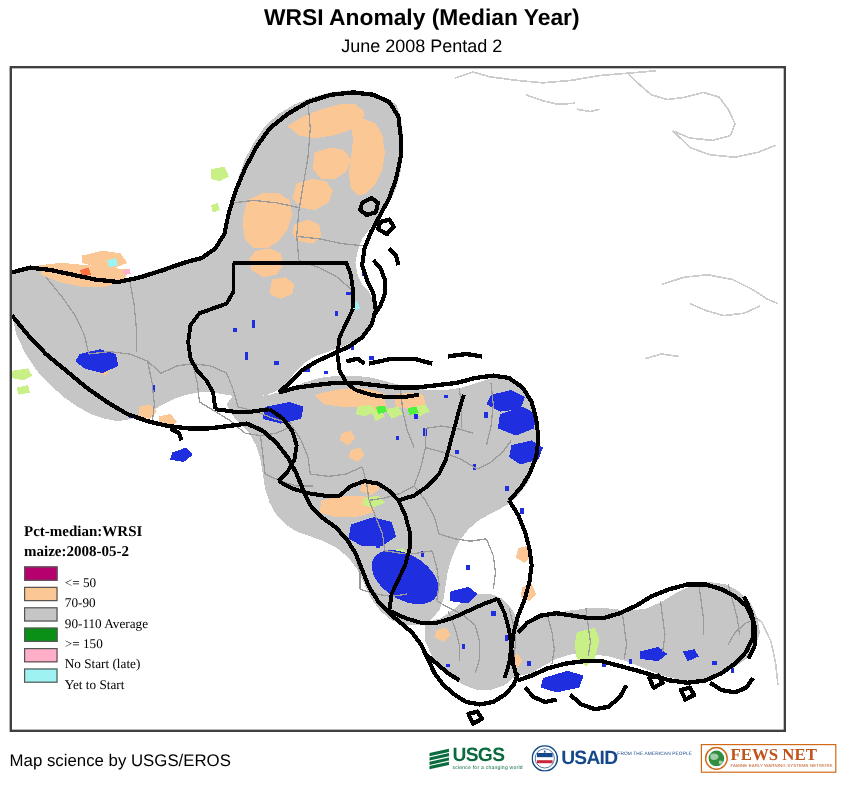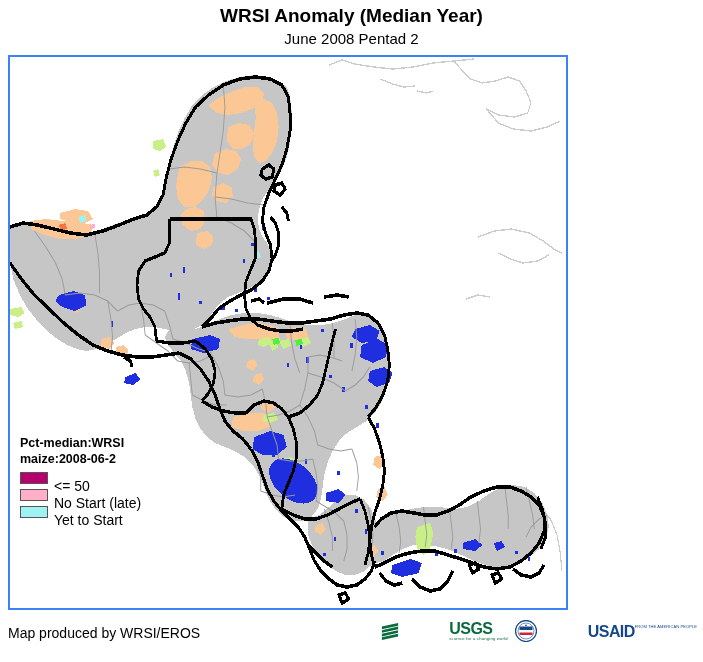--- a/index.html
+++ b/index.html
@@ -22,25 +22,26 @@
   #subtitle{
     text-align:center;
     font-size:15px;
     font-weight:normal;
     line-height:20px;
     padding-top:1px;
   }
   #map-frame{
     position:absolute;
     left:8px; top:55px;
-    width:560px; height:555px;
-    border:2px solid #3b82f6;
+    width:647px; height:555px;
+    border:2px solid #404040;
     background:#ffffff;
     box-sizing:border-box;
     overflow:hidden;
+    font-family:Liberation Serif, serif;
   }
   #map-svg{display:block;width:100%;height:100%;}
 
   
   #legend{
     position:absolute;
     left:10px; top:378px;
     width:190px;
     z-index:5;
   }
@@ -58,39 +59,39 @@
     margin-bottom:1px;
   }
   .lg-sw{
     width:28px;height:12px;
     border:1px solid #555;
     box-sizing:border-box;
     margin-right:6px;
     flex:0 0 auto;
   }
   .lg-lab{
-    font-size:14px;
+    font-size:11px;
     line-height:12px;
     white-space:nowrap;
     margin-top:16px;
   }
   #footer-text{
     position:absolute;
     left:8px; top:625px;
     font-size:14px;
     white-space:nowrap;
   }
   #logos{
     position:absolute;
     right:6px; top:620px;
     display:flex;
     align-items:center;
     gap:7px;
   }
-  .logo{display:flex;align-items:center;gap:48px;}
+  .logo{display:flex;align-items:center;}
   
   .usgs-mark{width:18px;height:19px;margin-right:2px;}
   .usgs-txt{display:flex;flex-direction:column;justify-content:center;}
   .usgs-word{font-size:16px;font-weight:bold;color:#0a6b3d;line-height:15px;letter-spacing:-0.5px;}
   .usgs-tag{font-size:4.2px;color:#0a6b3d;line-height:5px;letter-spacing:0.2px;}
   
   .usaid-seal{width:22px;height:22px;margin-right:3px;}
   .usaid-txt{display:flex;flex-direction:row;justify-content:center;}
   .usaid-word{font-size:16px;font-weight:bold;color:#15488a;line-height:15px;letter-spacing:-0.6px;}
   .usaid-tag{font-size:4px;color:#15488a;line-height:5px;letter-spacing:0.1px;}
@@ -416,40 +417,52 @@
         <path d="M592 518 L600 516 L604 522 L596 526 Z"></path>
         <path d="M564 508 L572 506 L576 512 L568 516 Z"></path>
         <path d="M140 300 L148 304 L150 310"></path>
       </g>
 
     </g>
   </svg>
 
   <div id="legend">
     <div class="lg-title">Pct-median:WRSI</div>
-    <div class="lg-title">maize:2008-06-2</div>
+    <div class="lg-title">maize:2008-05-2</div>
     <div class="lg-rows">
       <div class="lg-row">
         <span class="lg-sw" style="background: rgb(181, 0, 110);"></span>
         <span class="lg-lab">&lt;= 50</span>
+      </div>
+      <div class="lg-row">
+        <span class="lg-sw" style="background: rgb(250, 199, 149);"></span>
+        <span class="lg-lab">70-90</span>
+      </div>
+      <div class="lg-row">
+        <span class="lg-sw" style="background: rgb(198, 198, 198);"></span>
+        <span class="lg-lab">90-110 Average</span>
+      </div>
+      <div class="lg-row">
+        <span class="lg-sw" style="background: rgb(10, 143, 23);"></span>
+        <span class="lg-lab">&gt;= 150</span>
       </div>
       <div class="lg-row">
         <span class="lg-sw" style="background: rgb(255, 176, 200);"></span>
         <span class="lg-lab">No Start (late)</span>
       </div>
       <div class="lg-row">
         <span class="lg-sw" style="background: rgb(159, 242, 242);"></span>
         <span class="lg-lab">Yet to Start</span>
       </div>
     </div>
   </div>
 
 </div>
 
-<div id="footer-text">Map produced by WRSI/EROS</div>
+<div id="footer-text">Map science by USGS/EROS</div>
 
 <div id="logos">
 
   <div class="logo">
     <svg class="usgs-mark" viewBox="0 0 40 42">
       <rect x="0" y="0" width="40" height="42" fill="#ffffff"></rect>
       <path d="M2 10 L38 2 L38 8 L2 16 Z" fill="#0a6b3d"></path>
       <path d="M2 18 L38 10 L38 16 L2 24 Z" fill="#0a6b3d"></path>
       <path d="M2 26 L38 18 L38 24 L2 32 Z" fill="#0a6b3d"></path>
       <path d="M2 34 L38 26 L38 32 L2 40 Z" fill="#0a6b3d"></path>
@@ -468,14 +481,26 @@
       <rect x="9" y="21" width="26" height="4" fill="#ffffff"></rect>
       <rect x="9" y="25" width="26" height="5" fill="#c9273a"></rect>
       <path d="M22 8 L24 12 L20 12 Z" fill="#15488a"></path>
     </svg>
     <span class="usaid-txt">
       <span class="usaid-word">USAID</span>
       <span class="usaid-tag">FROM THE AMERICAN PEOPLE</span>
     </span>
   </div>
 
+  <div class="logo fews-box">
+    <svg class="fews-globe" viewBox="0 0 40 40">
+      <circle cx="20" cy="20" r="18" fill="#ffffff" stroke="#d06a1a" stroke-width="2.5"></circle>
+      <circle cx="20" cy="20" r="13" fill="#2f8f3f"></circle>
+      <path d="M10 14 Q16 10 22 14 Q26 18 20 22 Q14 24 10 20 Z" fill="#ffffff" opacity="0.55"></path>
+      <path d="M24 24 Q30 22 31 27 Q28 31 24 29 Z" fill="#ffffff" opacity="0.55"></path>
+    </svg>
+    <span class="fews-txt">
+      <span class="fews-word">FEWS NET</span>
+      <span class="fews-tag">FAMINE EARLY WARNING SYSTEMS NETWORK</span>
+    </span>
+  </div>
 
 </div>
 
 </body></html>

